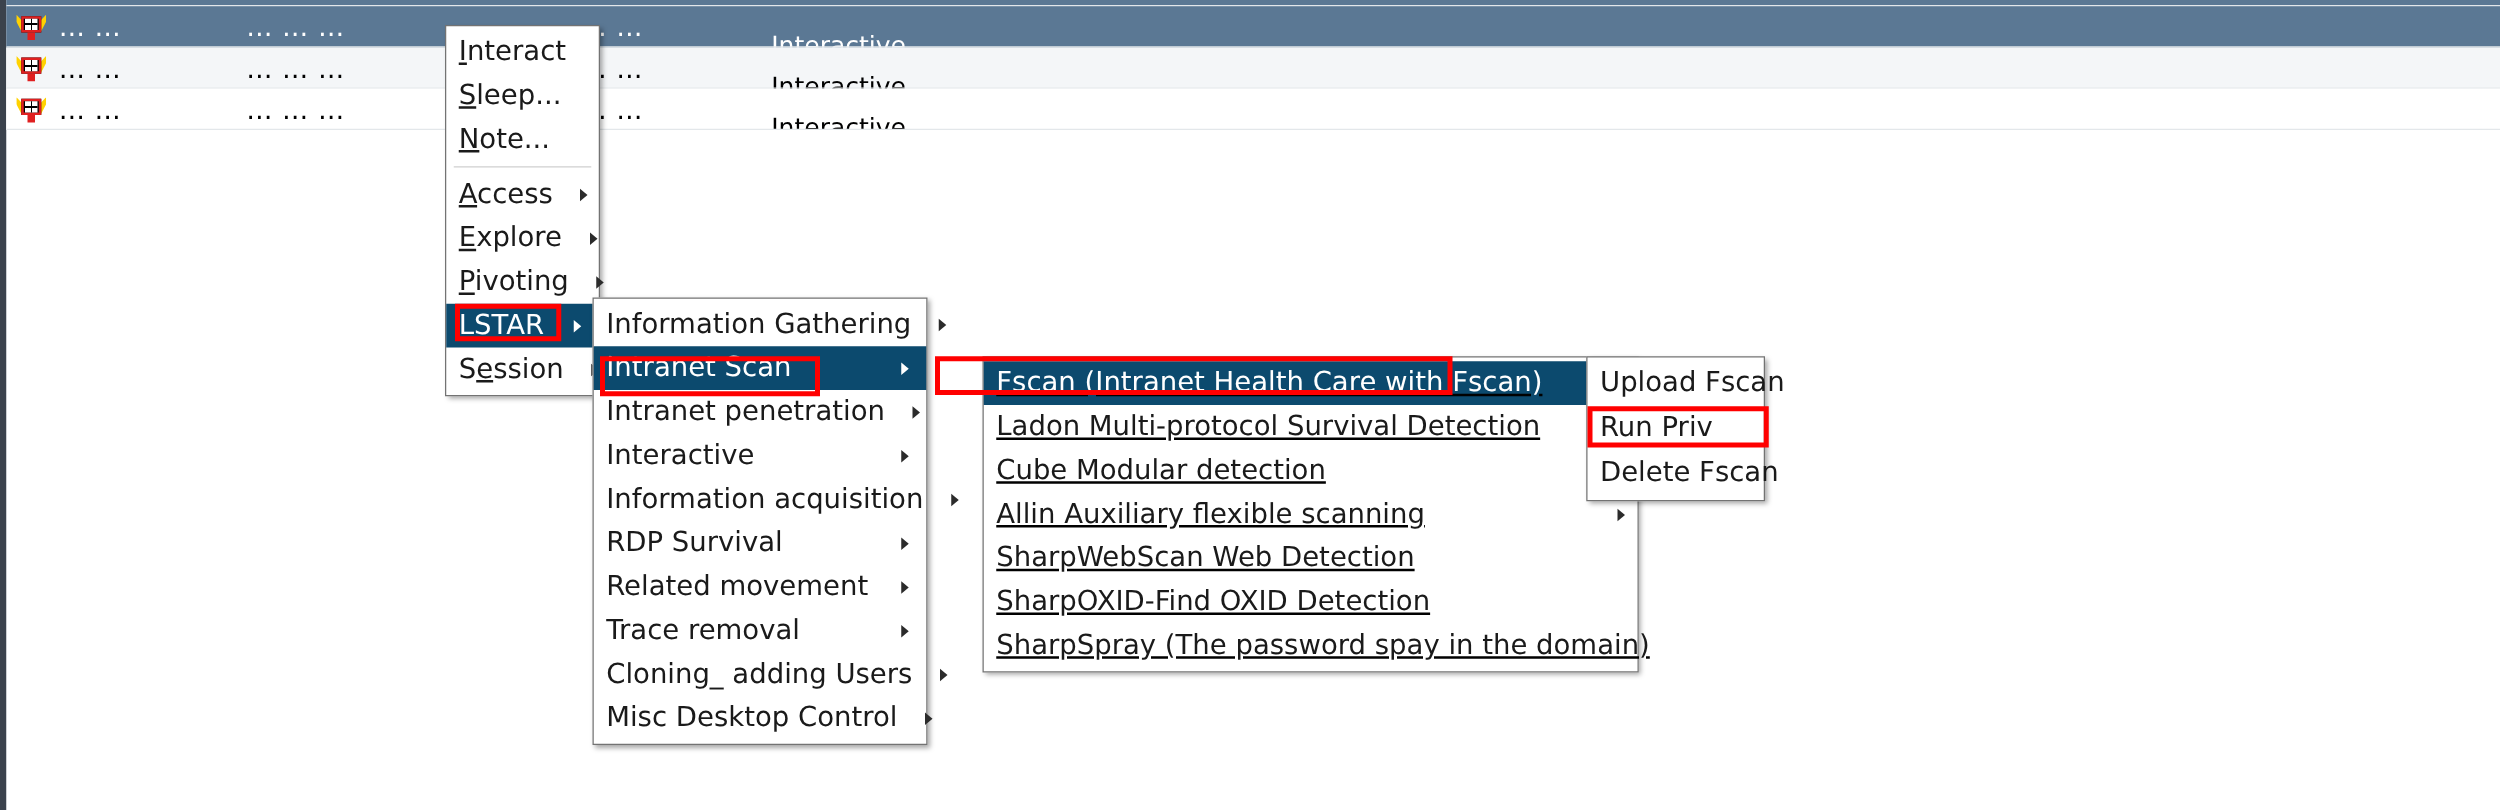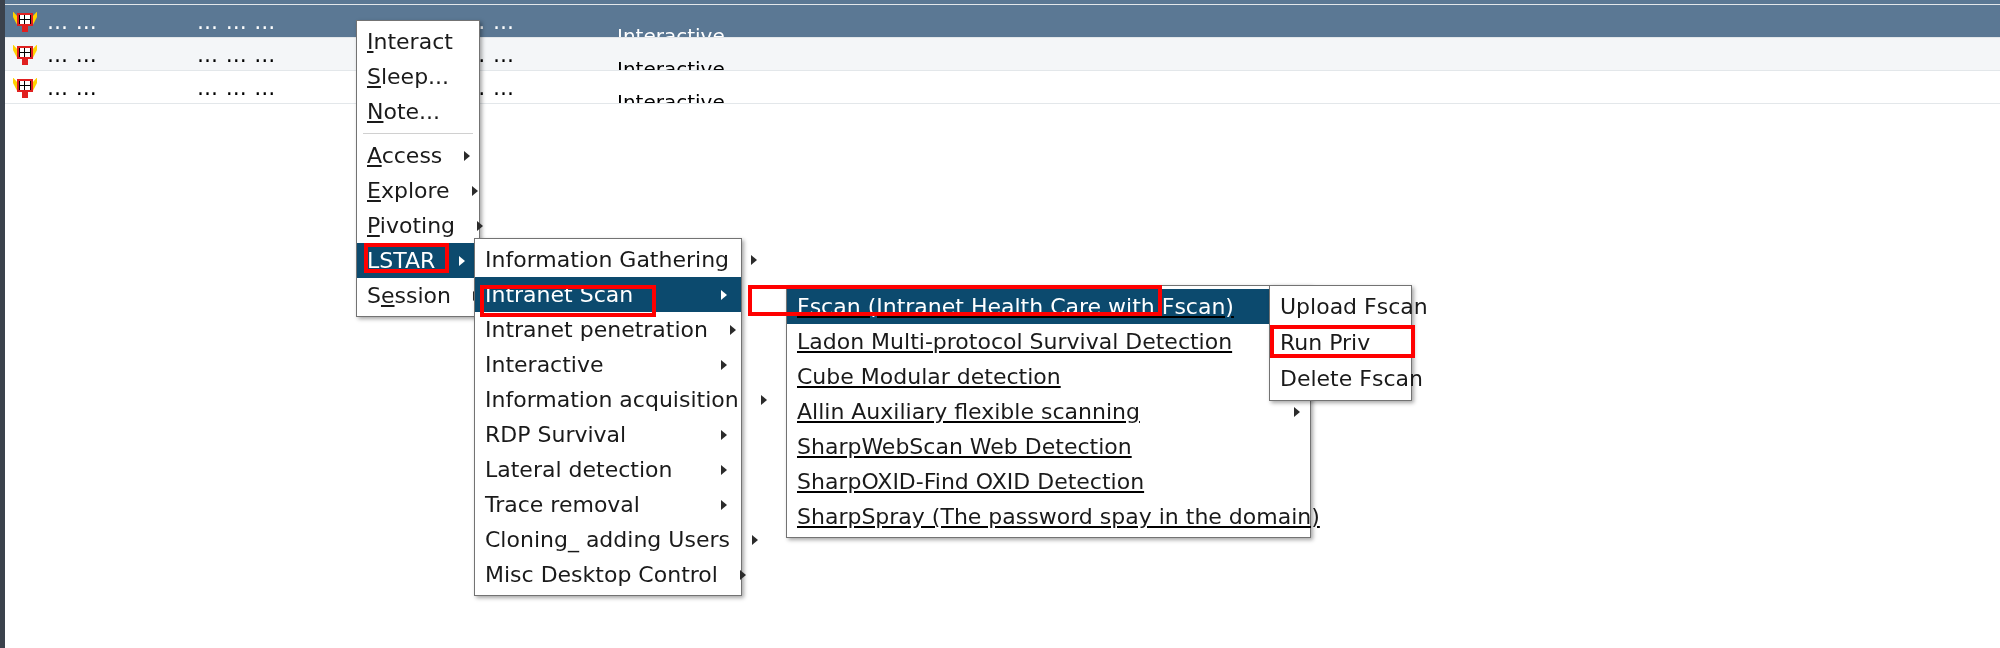--- a/index.html
+++ b/index.html
@@ -282,21 +282,21 @@
   </div>
   <div class="menu-item">
     <span class="label">Information acquisition</span>
     <span class="arrow"></span>
   </div>
   <div class="menu-item">
     <span class="label">RDP Survival</span>
     <span class="arrow"></span>
   </div>
   <div class="menu-item">
-    <span class="label">Lateral detection</span>
+    <span class="label">Related movement</span>
     <span class="arrow"></span>
   </div>
   <div class="menu-item">
     <span class="label">Trace removal</span>
     <span class="arrow"></span>
   </div>
   <div class="menu-item">
     <span class="label">Cloning_ adding Users</span>
     <span class="arrow"></span>
   </div>

